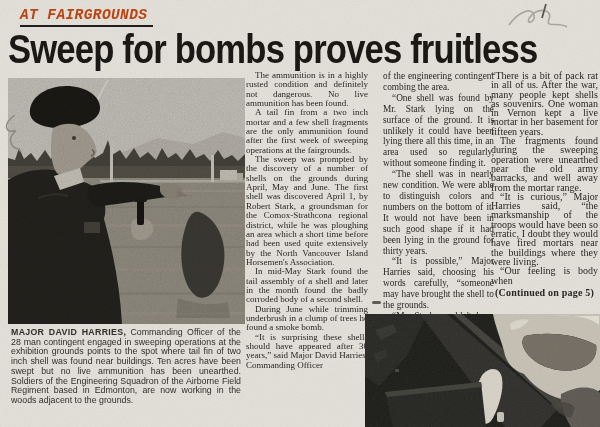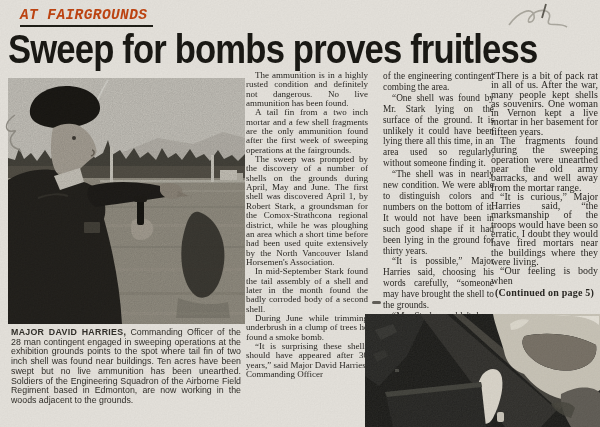--- a/index.html
+++ b/index.html
@@ -116,21 +116,21 @@
   </div>
 
   <div class="caption">
     <span class="lead">MAJOR DAVID HARRIES,</span><span> Commanding Officer of the 28 man contingent engaged in sweeping operations at the exhibition grounds points to the spot where tail fin of two inch shell was found near buildings. Ten acres have been swept but no live ammunition has been unearthed. Soldiers of the Engineering Squadron of the Airborne Field Regiment based in Edmonton, are now working in the woods adjacent to the grounds.</span>
   </div>
 
   <div class="col col1">
     <p>The ammunition is in a highly rusted condition and definitely not dangerous. No live ammunition has been found.</p>
     <p>A tail fin from a two inch mortar and a few shell fragments are the only ammunition found after the first week of sweeping operations at the fairgrounds.</p>
     <p>The sweep was prompted by the discovery of a number of shells on the grounds during April, May and June. The first shell was discovered April 1, by Robert Stark, a groundsman for the Comox-Strathcona regional district, while he was ploughing an area which a short time before had been used quite extensively by the North Vancouver Island Horsemen's Association.</p>
-    <p>In mid-September Stark found the tail assembly of a shell and later in the month found the badly corroded body of a second shell.</p>
+    <p>In mid-May Stark found the tail assembly of a shell and later in the month found the badly corroded body of a second shell.</p>
     <p>During June while trimming underbrush in a clump of trees he found a smoke bomb.</p>
     <p>“It is surprising these shells should have appeared after 30 years,” said Major David Harries, Commanding Officer</p>
   </div>
 
   <div class="col col2">
     <p class="noindent">of the engineering contingent combing the area.</p>
     <p>“One shell was found by Mr. Stark lying on the surface of the ground. It is unlikely it could have been lying there all this time, in an area used so regularly, without someone finding it.</p>
     <p>“The shell was in nearly new condition. We were able to distinguish colors and numbers on the bottom of it. It would not have been in such good shape if it had been lying in the ground for thirty years.</p>
     <p>“It is possible,” Major Harries said, choosing his words carefully, “someone may have brought the shell to the grounds.</p>
     <p>“Mr. Stark wouldn't have brought it because he is an ex-Navy man, but possibly someone else did.</p>

